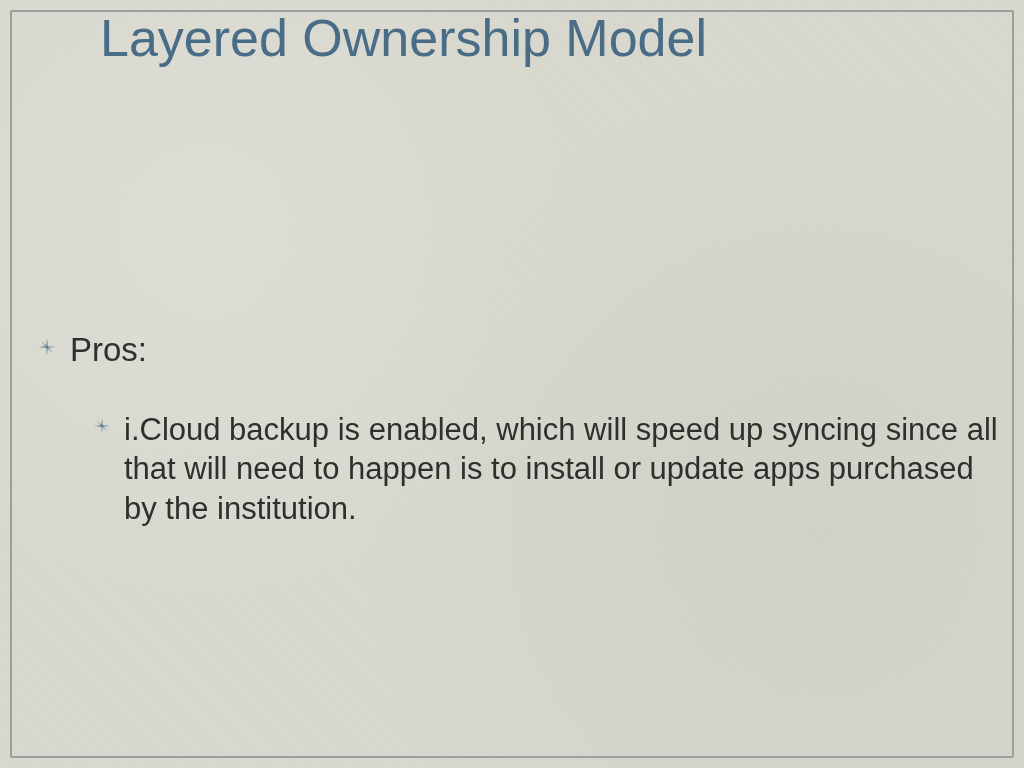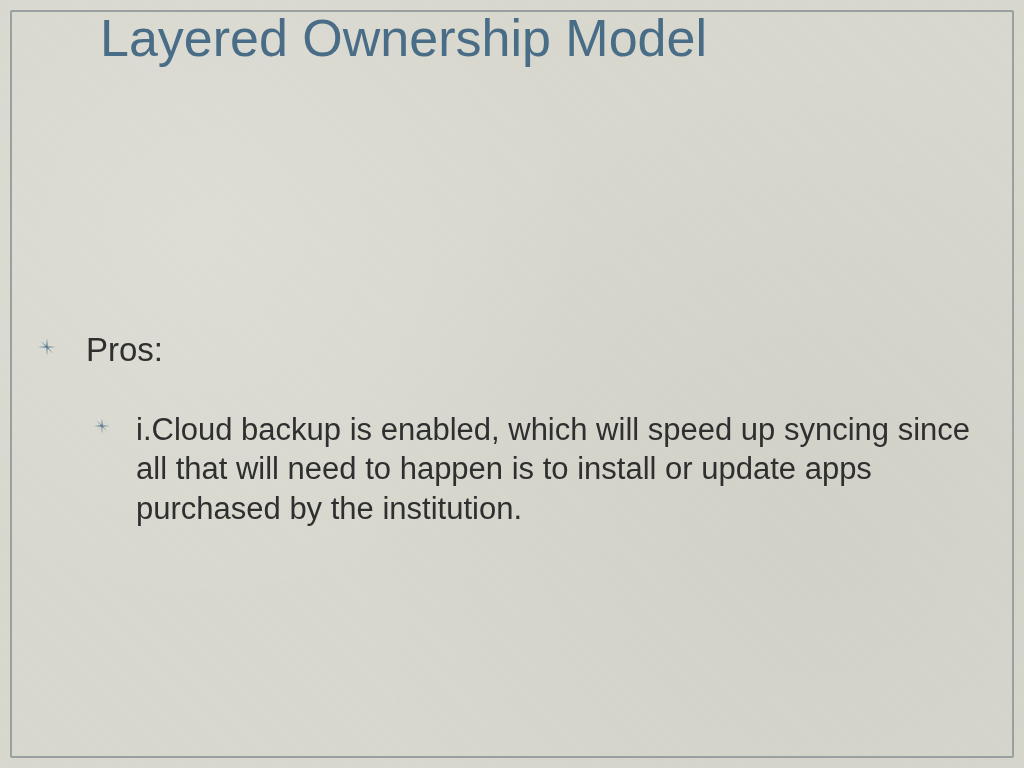--- a/index.html
+++ b/index.html
@@ -40,32 +40,31 @@
   }
   .l1 {
     display: flex;
     align-items: flex-start;
     gap: 14px;
     margin-bottom: 40px;
   }
   .l2 {
     display: flex;
     align-items: flex-start;
-    gap: 26px;
+    gap: 14px;
     margin-left: 56px;
   }
   .bullet-icon {
     flex: 0 0 auto;
     margin-top: 8px;
   }
   .l1-text {
     font-size: 33px;
     color: #2f2f2f;
     line-height: 1.2;
-    margin-left: 16px;
   }
   .l2-text {
     font-size: 31px;
     color: #2f2f2f;
     line-height: 1.28;
   }
   svg.star { display: block; }
 </style>
 </head>
 <body>

